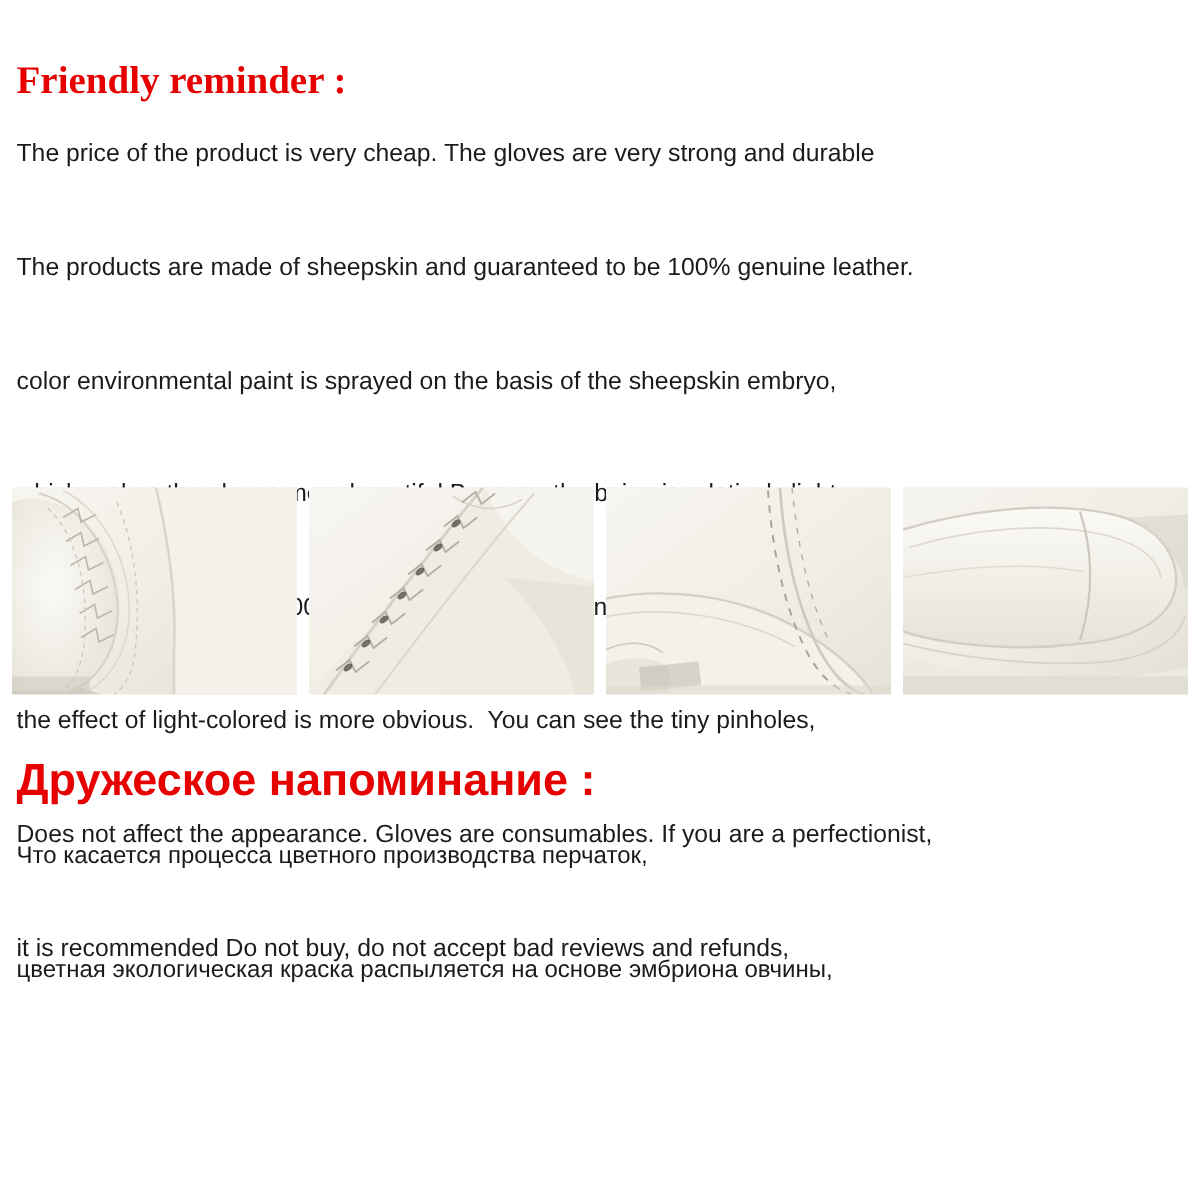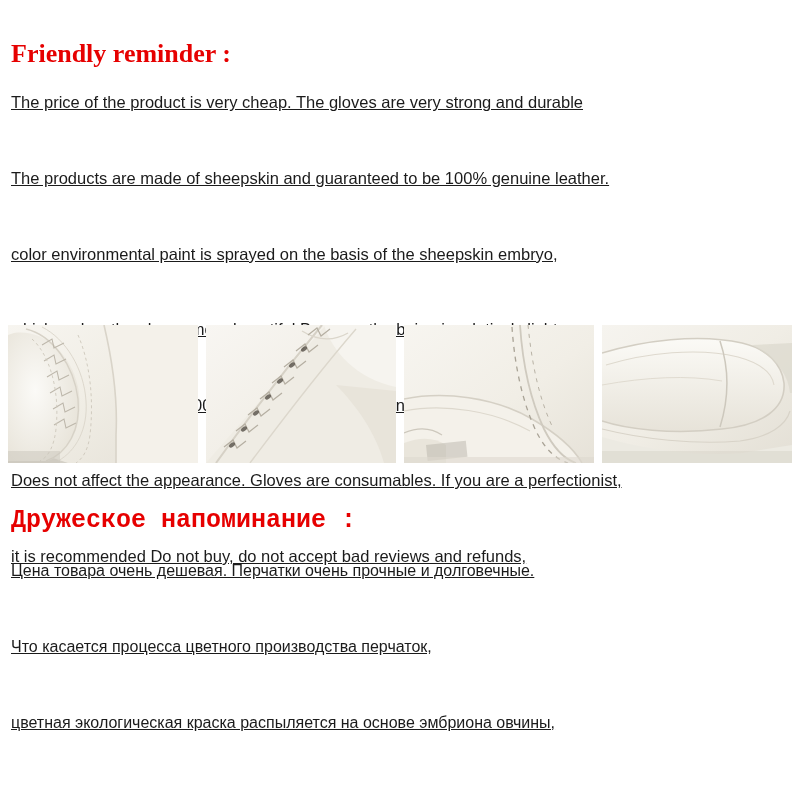--- a/index.html
+++ b/index.html
@@ -34,42 +34,41 @@
   }
   .heading-en {
     position: absolute;
     left: 11px;
     top: 7px;
   }
   .heading-ru {
     position: absolute;
     left: 11px;
     top: 474px;
-    font-family: Liberation Mono, monospace;
+    font-family: Liberation Sans, sans-serif;
     font-weight: bold;
-    font-size: 25px;
+    font-size: 30px;
     line-height: 30px;
   }
 
   
   .para {
     position: absolute;
     left: 11px;
     color: #1b1b1b;
     font-size: 16.5px;
     line-height: 25.2px;
     font-family: "Liberation Sans", sans-serif;
     white-space: pre;
   }
   .para-en { top: 40px; }
   .para-ru { top: 508px; font-size: 16px; line-height: 25.2px; }
   .para .line {
     display: block;
     white-space: pre;
-    text-decoration: underline;
   }
 
   
   .photo-strip {
     position: absolute;
     left: 8px;
     top: 325px;
     width: 784px;
     height: 138px;
     display: flex;
@@ -90,20 +89,21 @@
 <div class="page">
 
   <div class="heading heading-en">Friendly reminder :</div>
 
   <div class="para para-en">
     <span class="line">The price of the product is very cheap. The gloves are very strong and durable</span>
     <span class="line">The products are made of sheepskin and guaranteed to be 100% genuine leather.</span>
     <span class="line">color environmental paint is sprayed on the basis of the sheepskin embryo,</span>
     <span class="line">which makes the gloves more beautiful.Because the beige is relatively light,</span>
     <span class="line">Spray paint can't reach 100% perfection.About the pinhole problem,</span>
+    <span class="line">the effect of light-colored is more obvious.  You can see the tiny pinholes,</span>
     <span class="line">Does not affect the appearance. Gloves are consumables. If you are a perfectionist,</span>
     <span class="line">it is recommended Do not buy, do not accept bad reviews and refunds,</span>
   </div>
 
   <div class="photo-strip">
 
     <div class="photo">
       <svg viewBox="0 0 190 138" preserveAspectRatio="none">
         <defs>
           <linearGradient id="g1" x1="0" y1="0" x2="1" y2="1">
@@ -228,21 +228,20 @@
         <path d="M150 20 C 172 32, 186 48, 188 68 L 190 68 L 190 18 Z" fill="#dcd8cd" opacity="0.7"></path>
         <rect x="0" y="126" width="190" height="12" fill="#d9d5cb" opacity="0.55"></rect>
       </svg>
     </div>
 
   </div>
 
   <div class="heading heading-ru">Дружеское напоминание :</div>
 
   <div class="para para-ru">
-    <span class="line">Цена товара очень дешевая. Перчатки очень прочные и долговечные.</span>
     <span class="line">Что касается процесса цветного производства перчаток,</span>
     <span class="line">цветная экологическая краска распыляется на основе эмбриона овчины,</span>
     
     
     
     
     
     
   </div>
 

